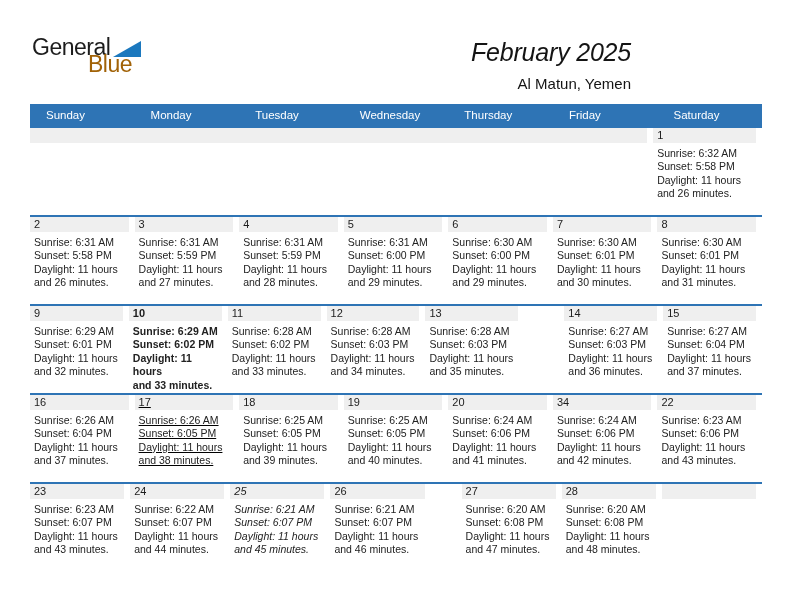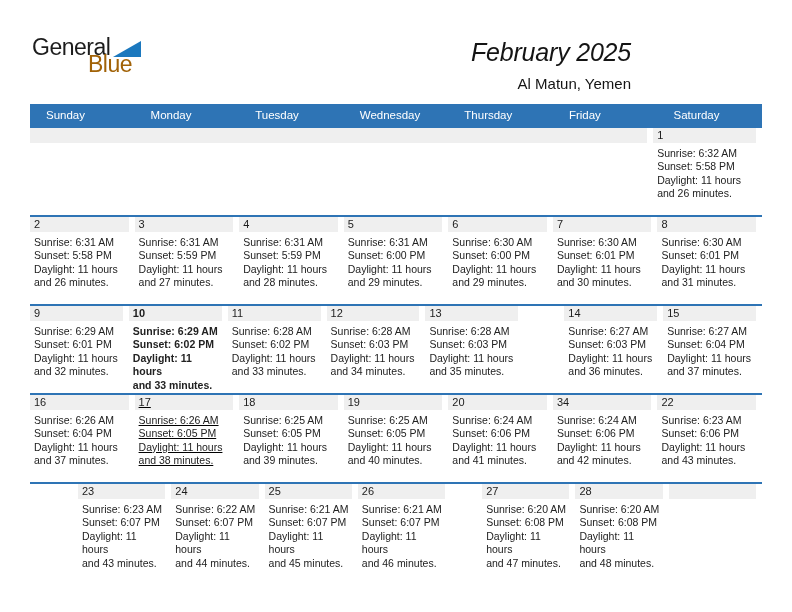--- a/index.html
+++ b/index.html
@@ -261,39 +261,39 @@
             <div class="day-band">22</div>
             <div class="cell-lines">
               <div>Sunrise: 6:23 AM</div>
               <div>Sunset: 6:06 PM</div>
               <div>Daylight: 11 hours</div>
               <div>and 43 minutes.</div>
             </div>
           </div>
         </div>
         <div class="week-row">
-          <div class="cell" style="flex: 1 1 0%; margin-left: 48px;">
+          <div class="cell" style="flex: 1 1 0%;">
             <div class="day-band">23</div>
             <div class="cell-lines">
               <div>Sunrise: 6:23 AM</div>
               <div>Sunset: 6:07 PM</div>
               <div>Daylight: 11 hours</div>
               <div>and 43 minutes.</div>
             </div>
           </div>
           <div class="cell" style="flex: 1 1 0%;">
             <div class="day-band">24</div>
             <div class="cell-lines">
               <div>Sunrise: 6:22 AM</div>
               <div>Sunset: 6:07 PM</div>
               <div>Daylight: 11 hours</div>
               <div>and 44 minutes.</div>
             </div>
           </div>
-          <div class="cell" style="flex: 1 1 0%;">
+          <div class="cell" style="flex: 1 1 0%; font-style: italic;">
             <div class="day-band">25</div>
             <div class="cell-lines">
               <div>Sunrise: 6:21 AM</div>
               <div>Sunset: 6:07 PM</div>
               <div>Daylight: 11 hours</div>
               <div>and 45 minutes.</div>
             </div>
           </div>
           <div class="cell" style="flex: 1 1 0%;">
             <div class="day-band">26</div>

